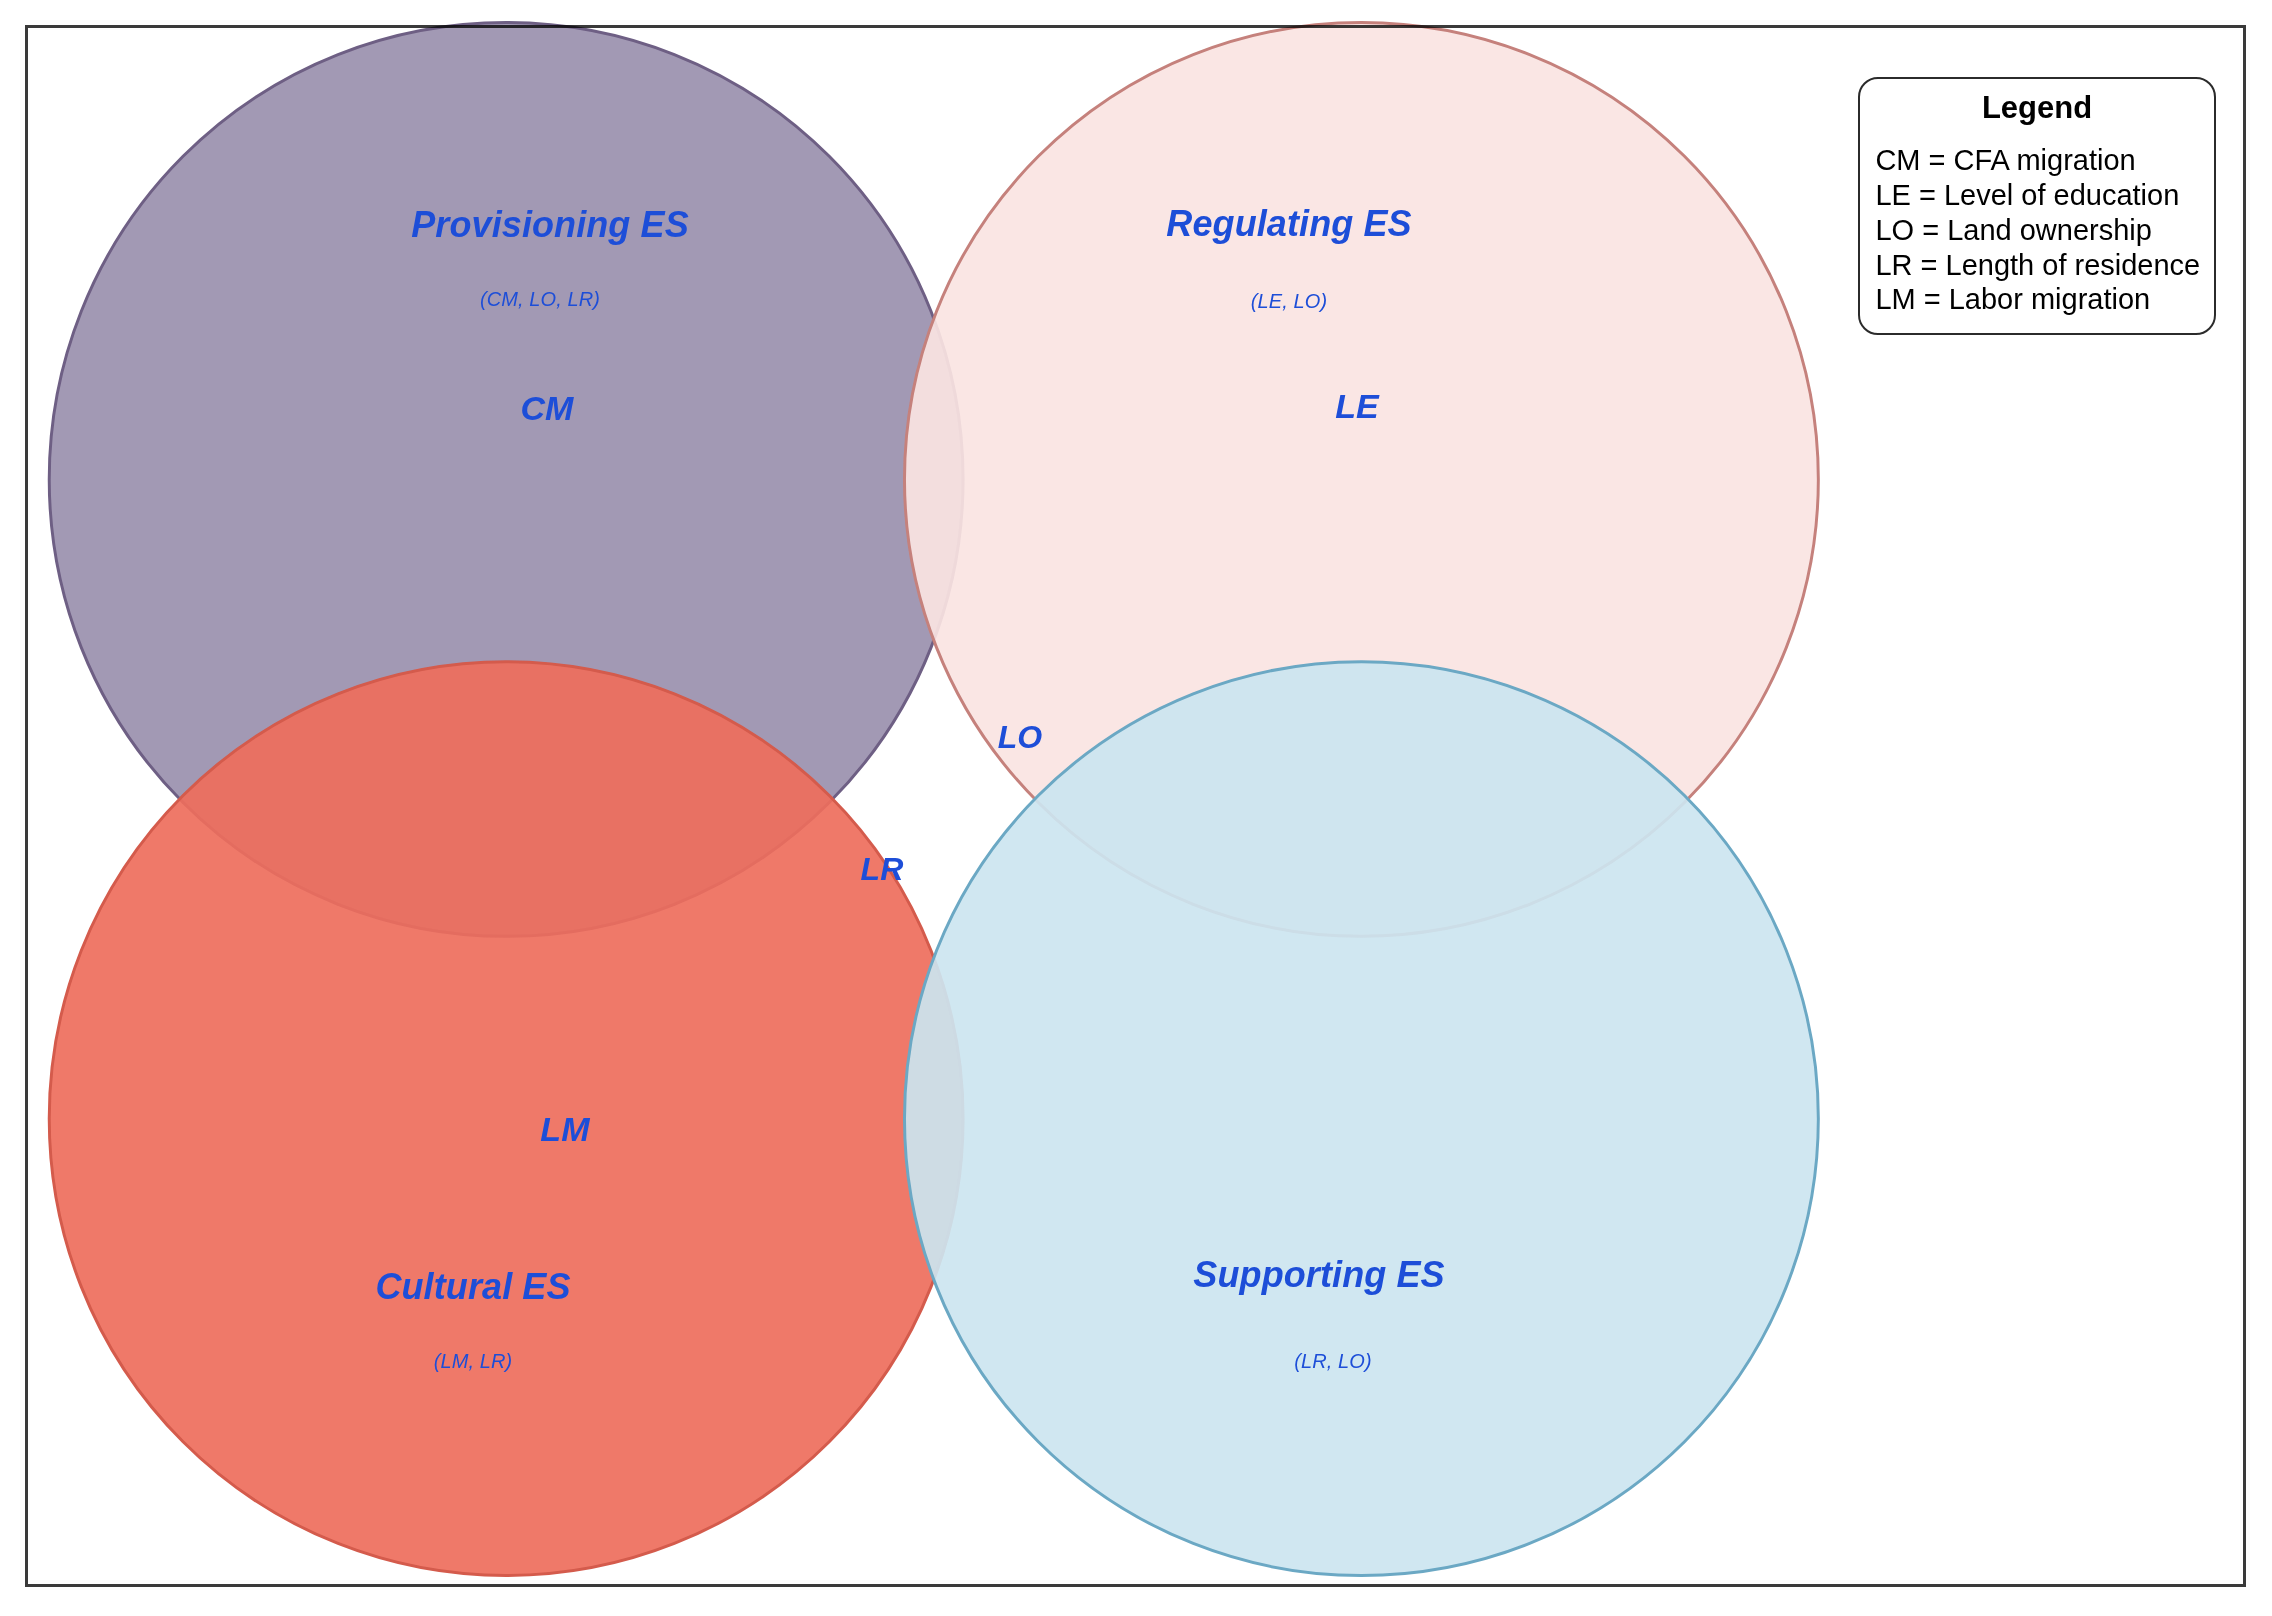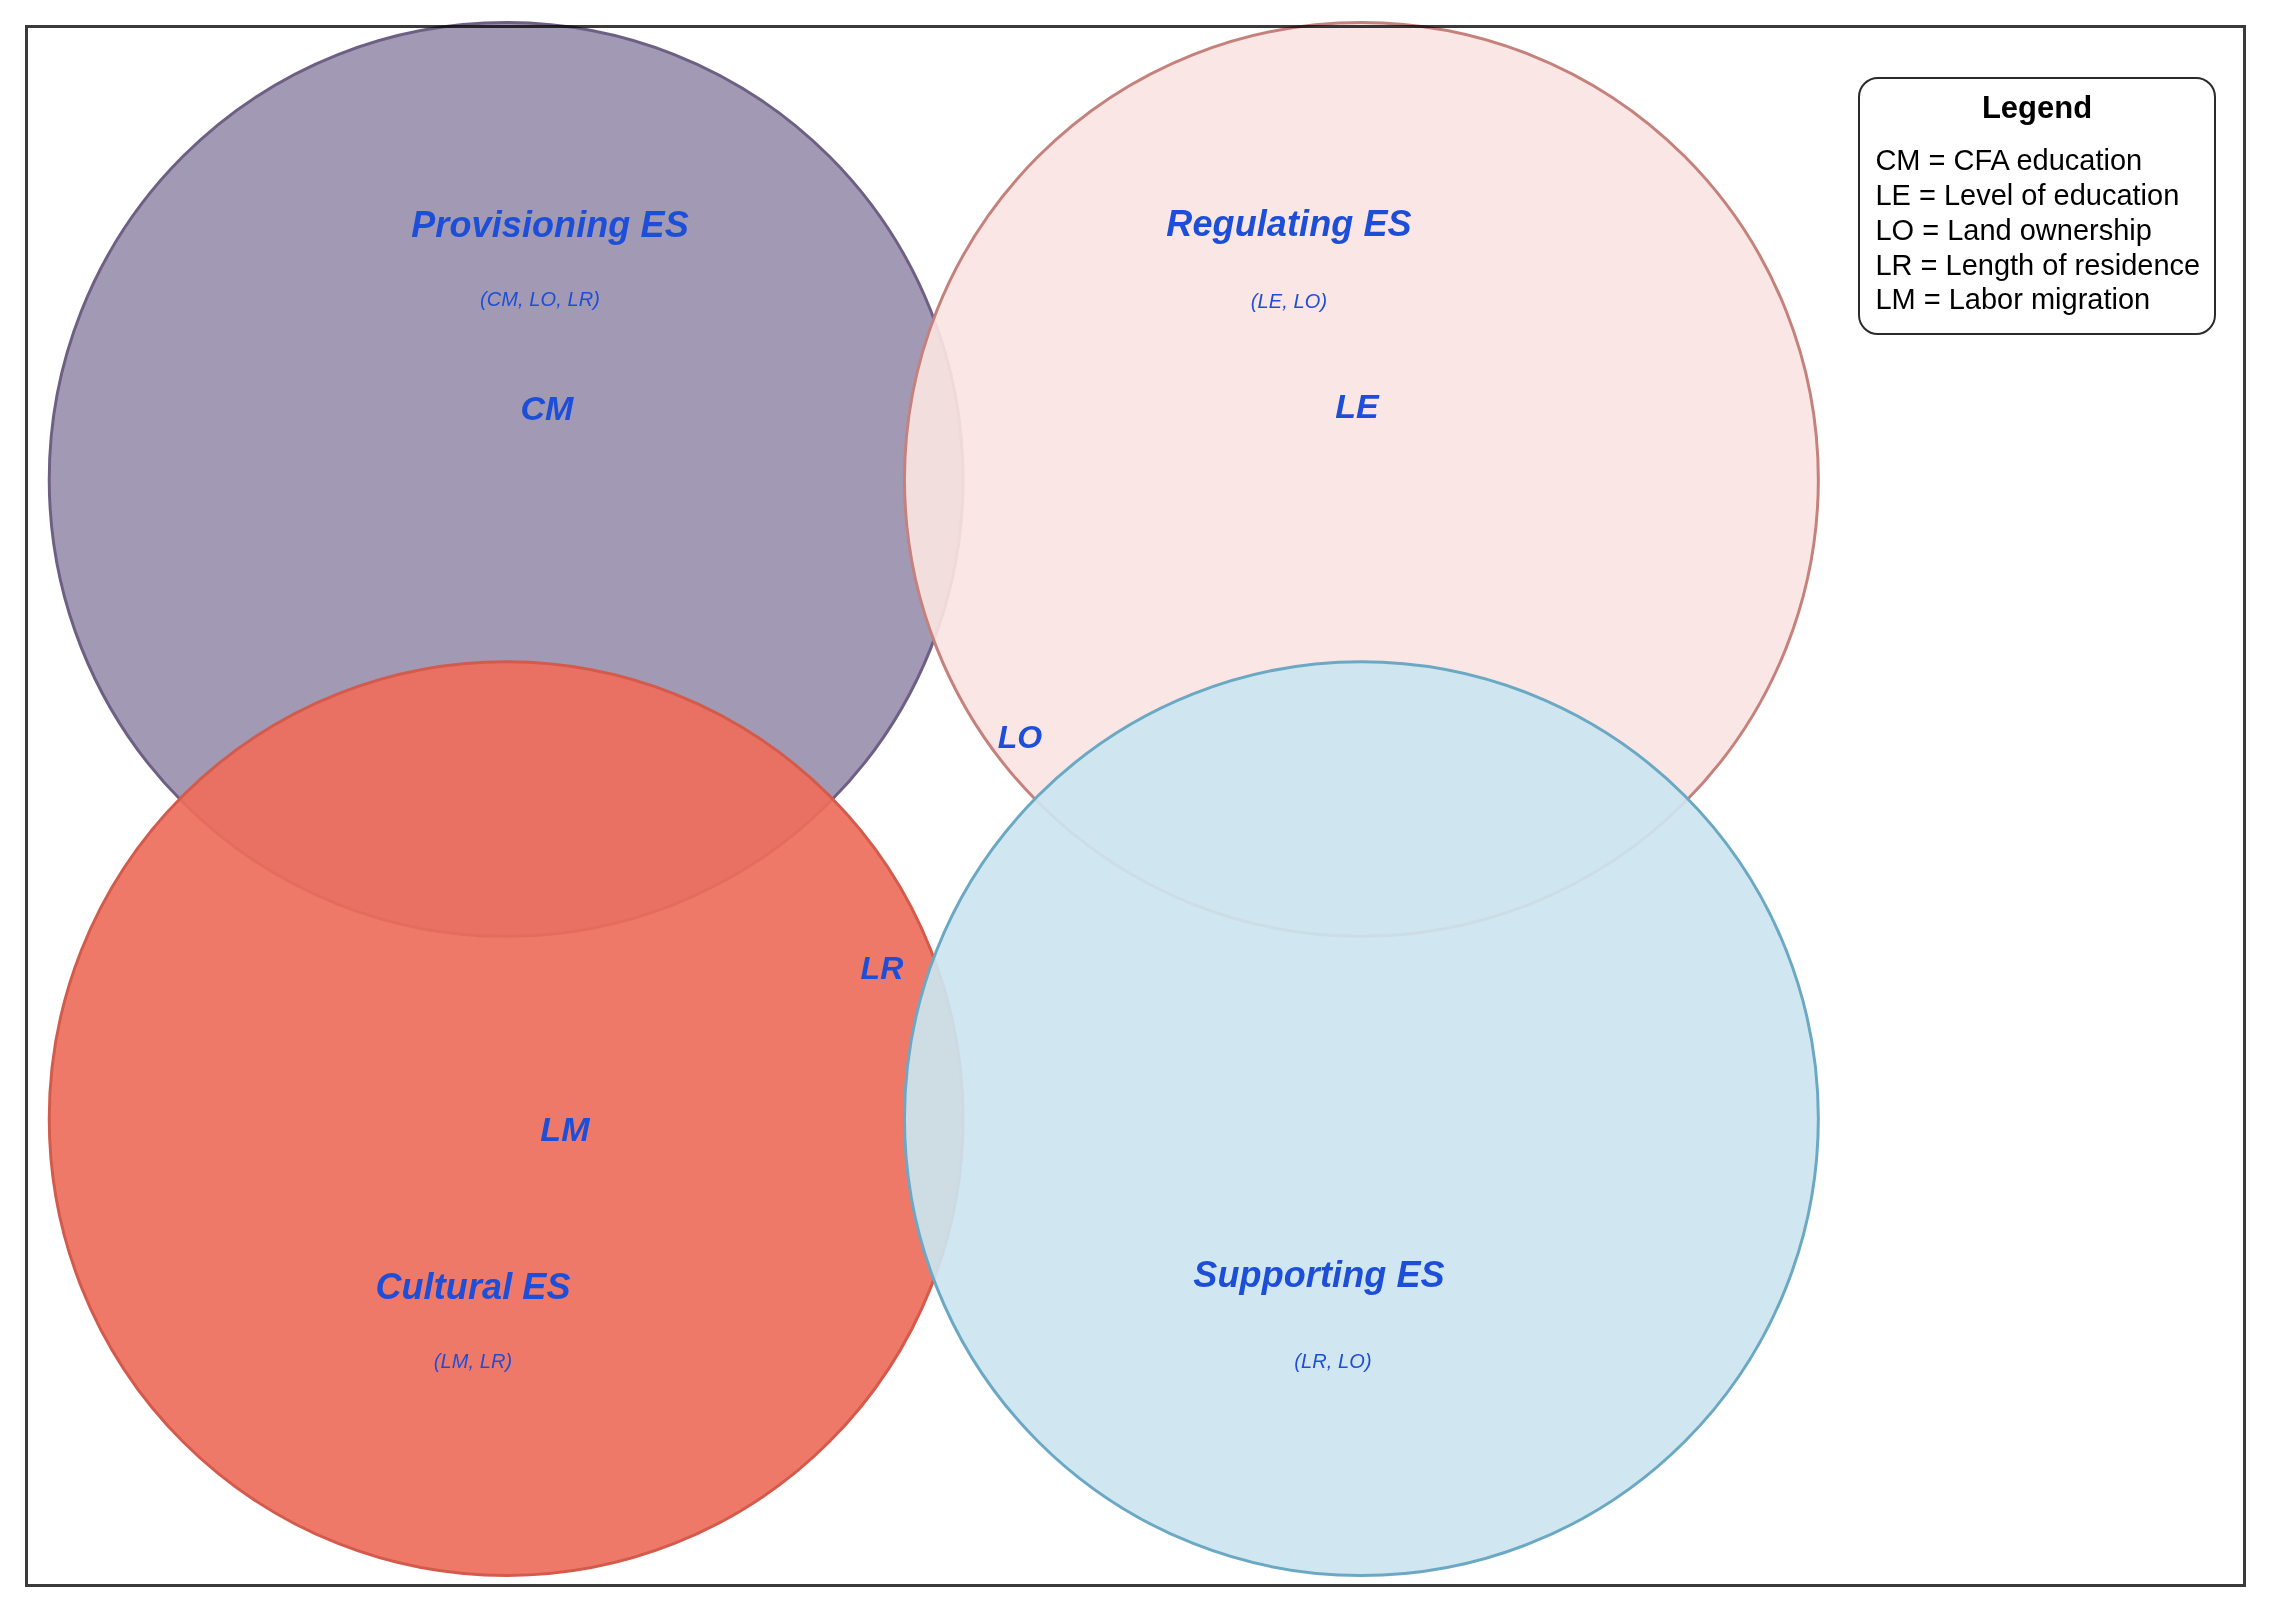--- a/index.html
+++ b/index.html
@@ -123,25 +123,25 @@
   <div class="vlabel vcode" style="left:1357px; top:406px;">LE</div>
 
   <div class="vlabel vcode" style="left:565px; top:1129px;">LM</div>
   <div class="vlabel vtitle" style="left:473px; top:1287px;">Cultural ES</div>
   <div class="vlabel vsub" style="left:473px; top:1361px;">(LM, LR)</div>
 
   <div class="vlabel vtitle" style="left:1302px; top:1275px;margin-left:17px;">Supporting ES</div>
   <div class="vlabel vsub" style="left:1333px; top:1361px;">(LR, LO)</div>
 
   <div class="vlabel vcode-mid" style="left:1020px; top:737px;">LO</div>
-  <div class="vlabel vcode-mid" style="left:882px; top:968px;">LR</div>
+  <div class="vlabel vcode-mid" style="left:882px; top:869px;">LR</div>
 
   <div id="legend">
     <div id="legend-title">Legend</div>
-    <div class="legend-row">CM = CFA education</div>
+    <div class="legend-row">CM = CFA migration</div>
     <div class="legend-row">LE = Level of education</div>
     <div class="legend-row">LO = Land ownership</div>
     <div class="legend-row">LR = Length of residence</div>
     <div class="legend-row">LM = Labor migration</div>
   </div>
 
 </div>
 
 
 </body></html>

